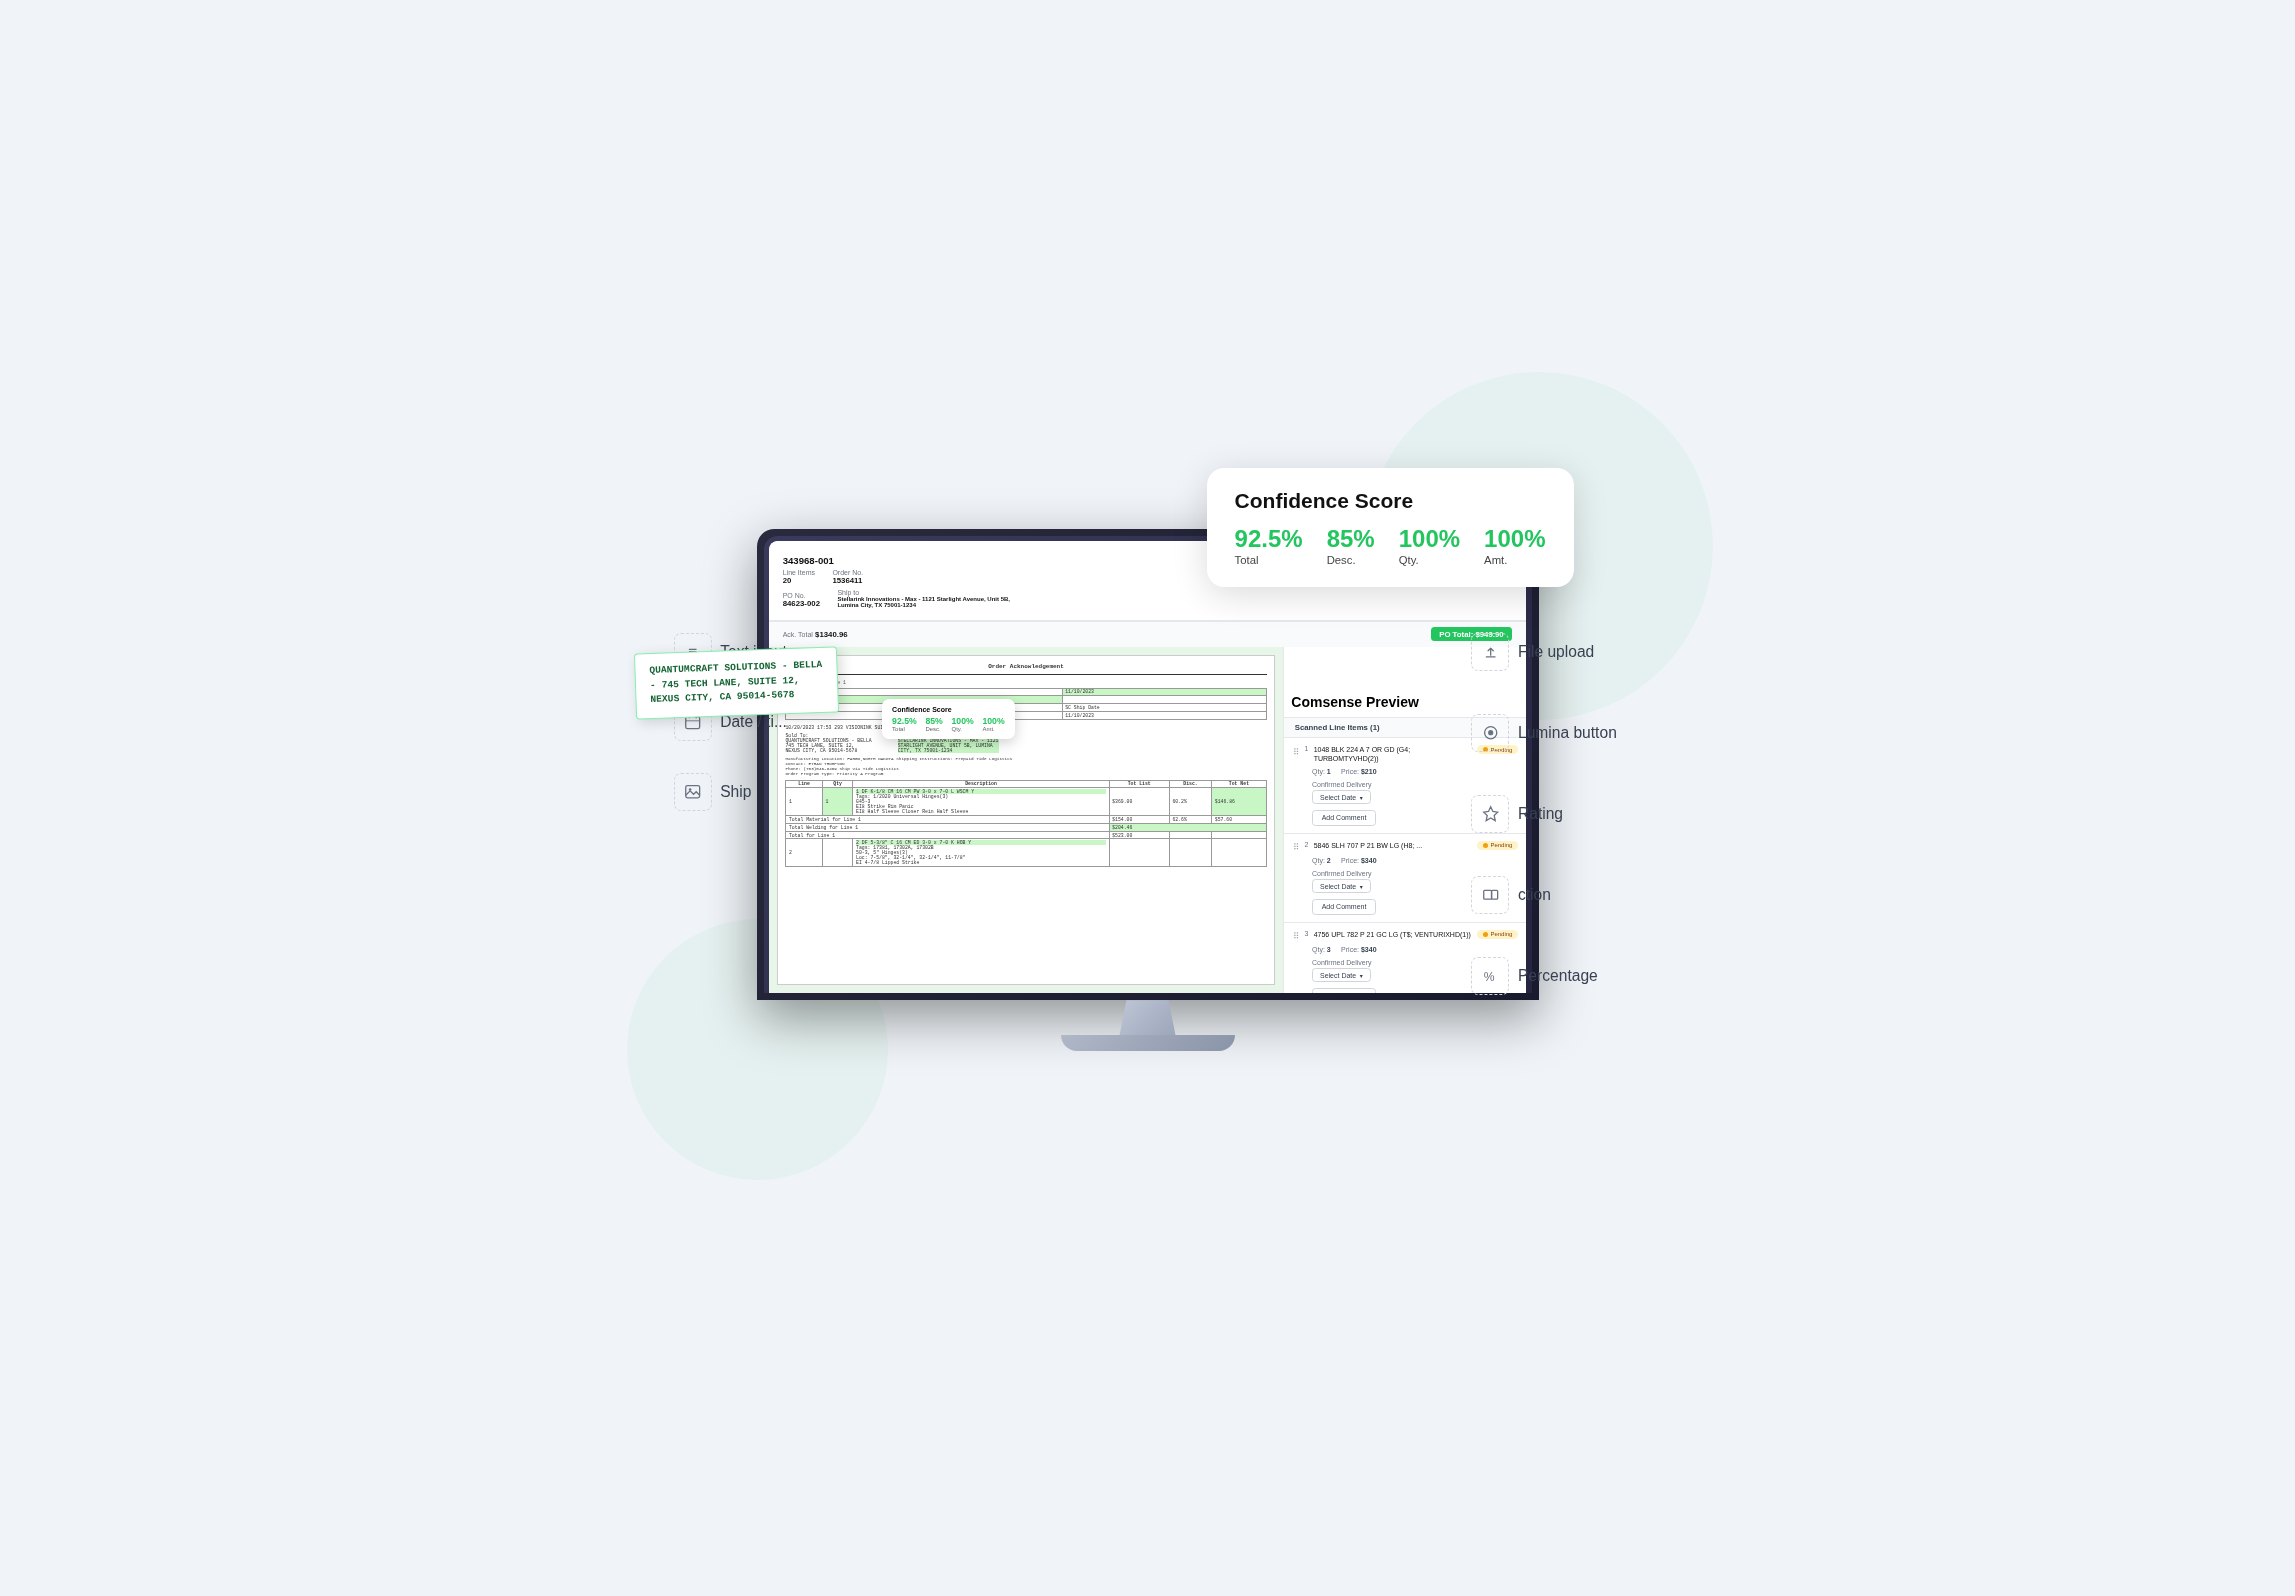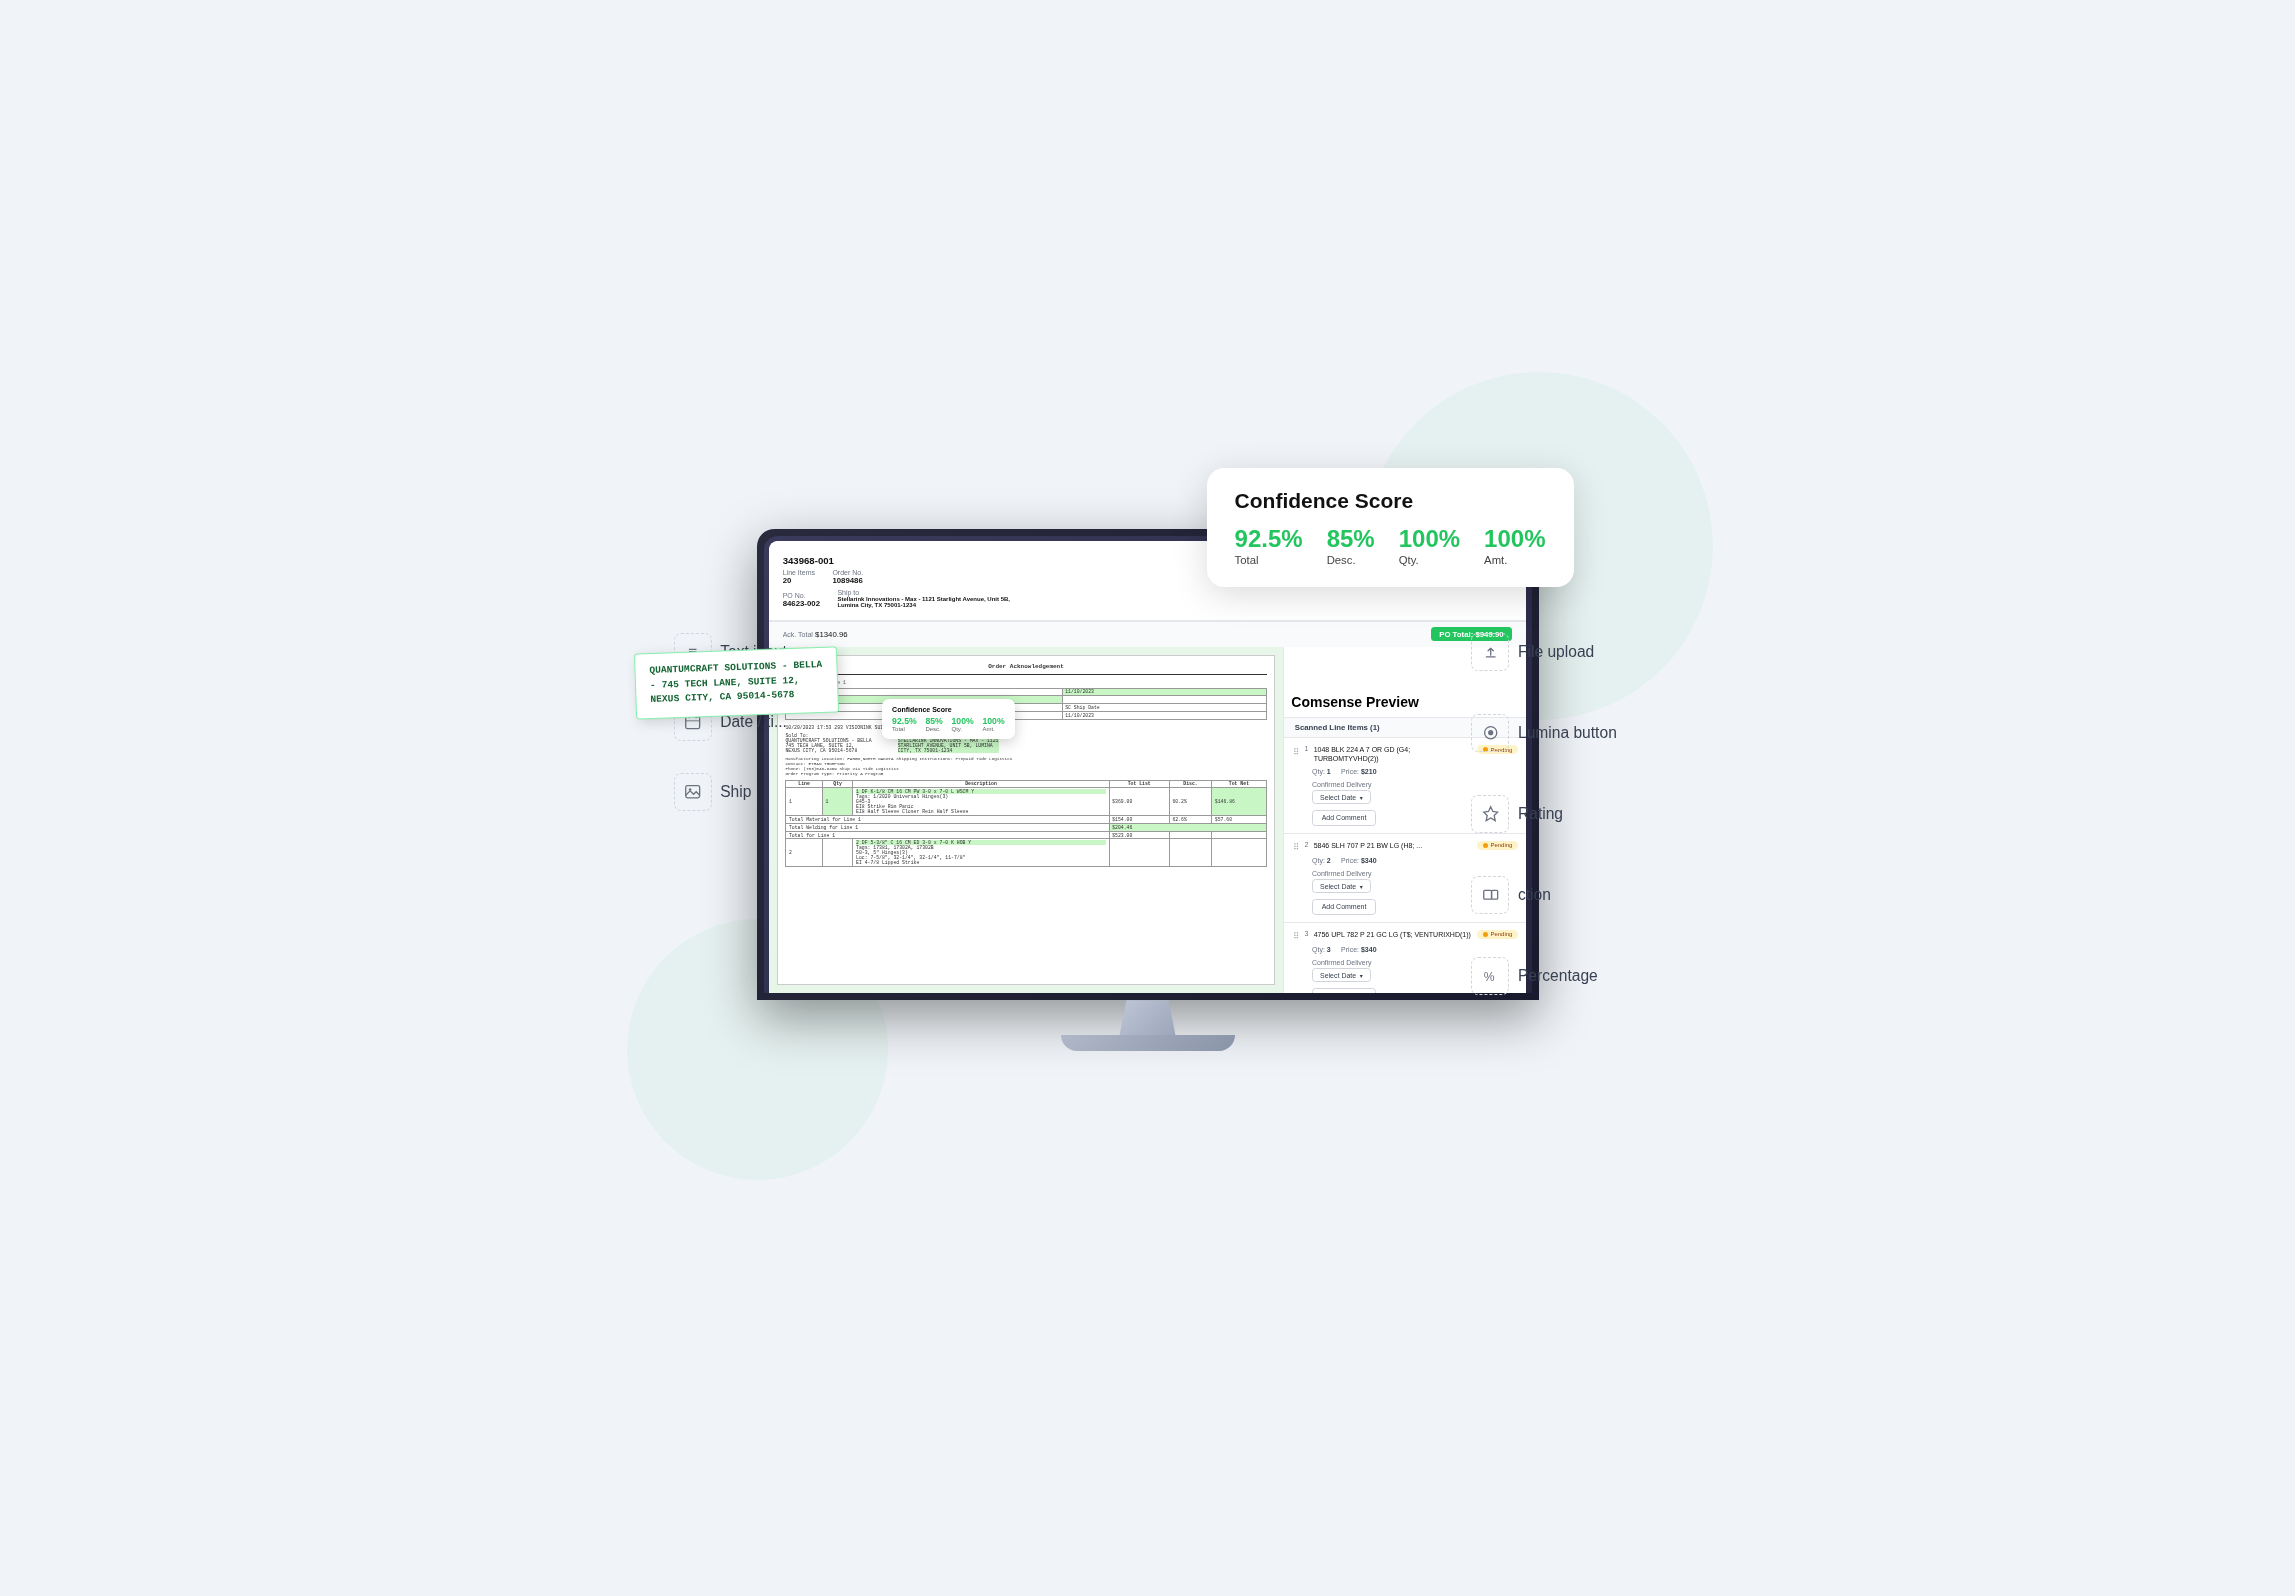--- a/index.html
+++ b/index.html
@@ -157,21 +157,21 @@
 
     .ack-bar {
       background: #f9fafb;
       border-top: 0.9px solid #e5e7eb;
       padding: 5.2px 14px;
       display: flex;
       justify-content: space-between;
       align-items: center;
       font-size: 7.8px;
     }
-    .ack-total { font-weight: 400; color: #111; }
+    .ack-total { font-weight: 700; color: #111; }
     .po-total { background: #22c55e; color: white; padding: 2.6px 8.7px; border-radius: 3.5px; font-weight: 700; font-size: 7.8px; text-align: right; }
 
     
     .content-area {
       flex: 1;
       display: flex;
       overflow: hidden;
     }
 
     .document-area {
@@ -576,21 +576,21 @@
                   <span class="doc-field-value">11/10/2023</span>
                 </div>
               </div>
               <div class="doc-header-row">
                 <div class="doc-field">
                   <span class="doc-field-label">Line Items</span>
                   <span class="doc-field-value">20</span>
                 </div>
                 <div class="doc-field">
                   <span class="doc-field-label">Order No.</span>
-                  <span class="doc-field-value">1089486</span>
+                  <span class="doc-field-value">1536411</span>
                 </div>
               </div>
               <div class="doc-header-row">
                 <div class="doc-field">
                   <span class="doc-field-label">PO No.</span>
                   <span class="doc-field-value">84623-002</span>
                 </div>
                 <div class="doc-field">
                   <span class="doc-field-label">Ship to</span>
                   <span class="doc-field-value" style="max-width:174px;font-size:6px;">Stellarink Innovations - Max - 1121 Starlight Avenue, Unit 5B, Lumina City, TX 75001-1234</span>

